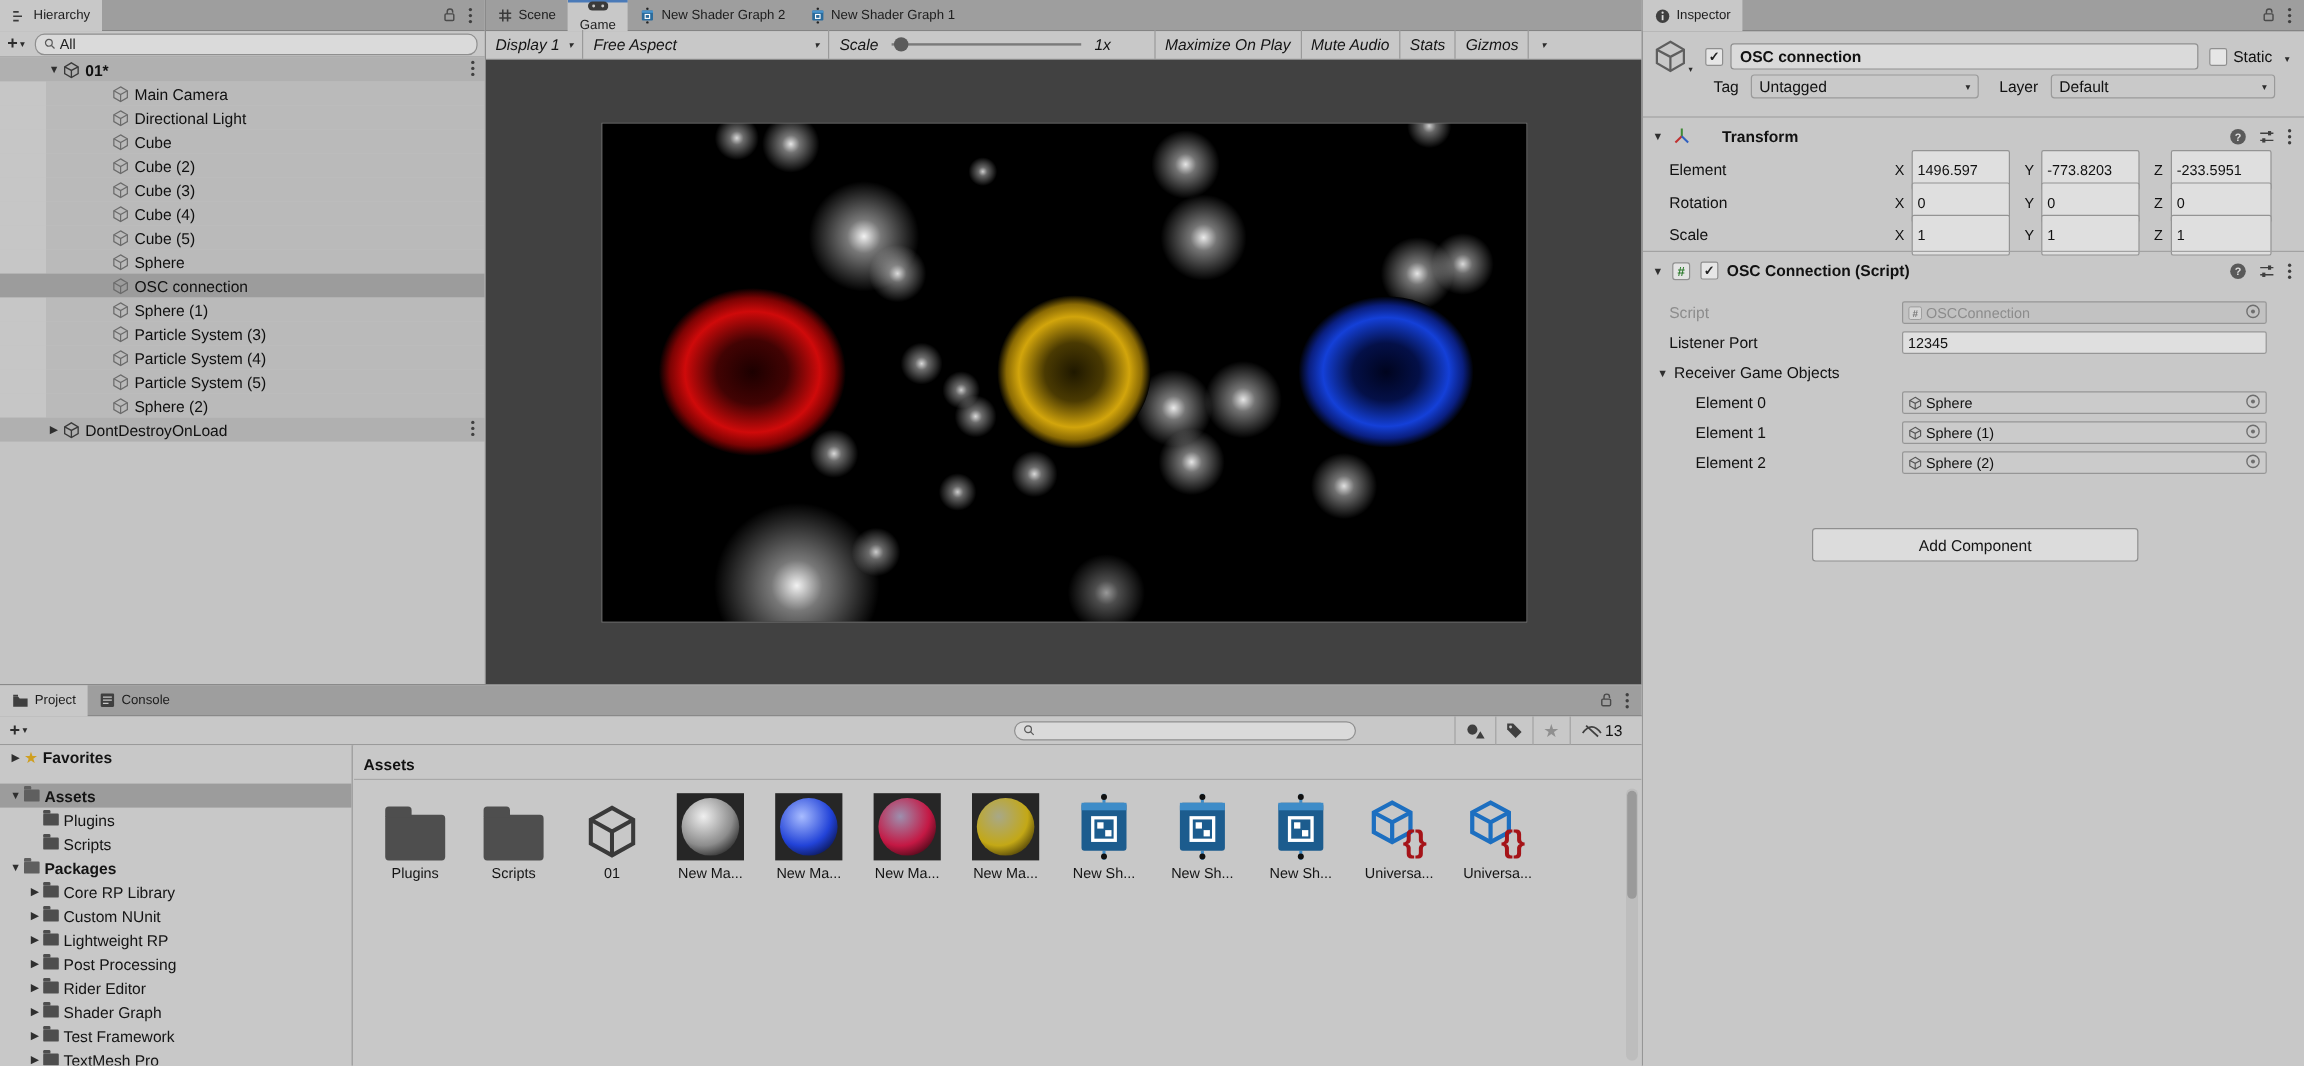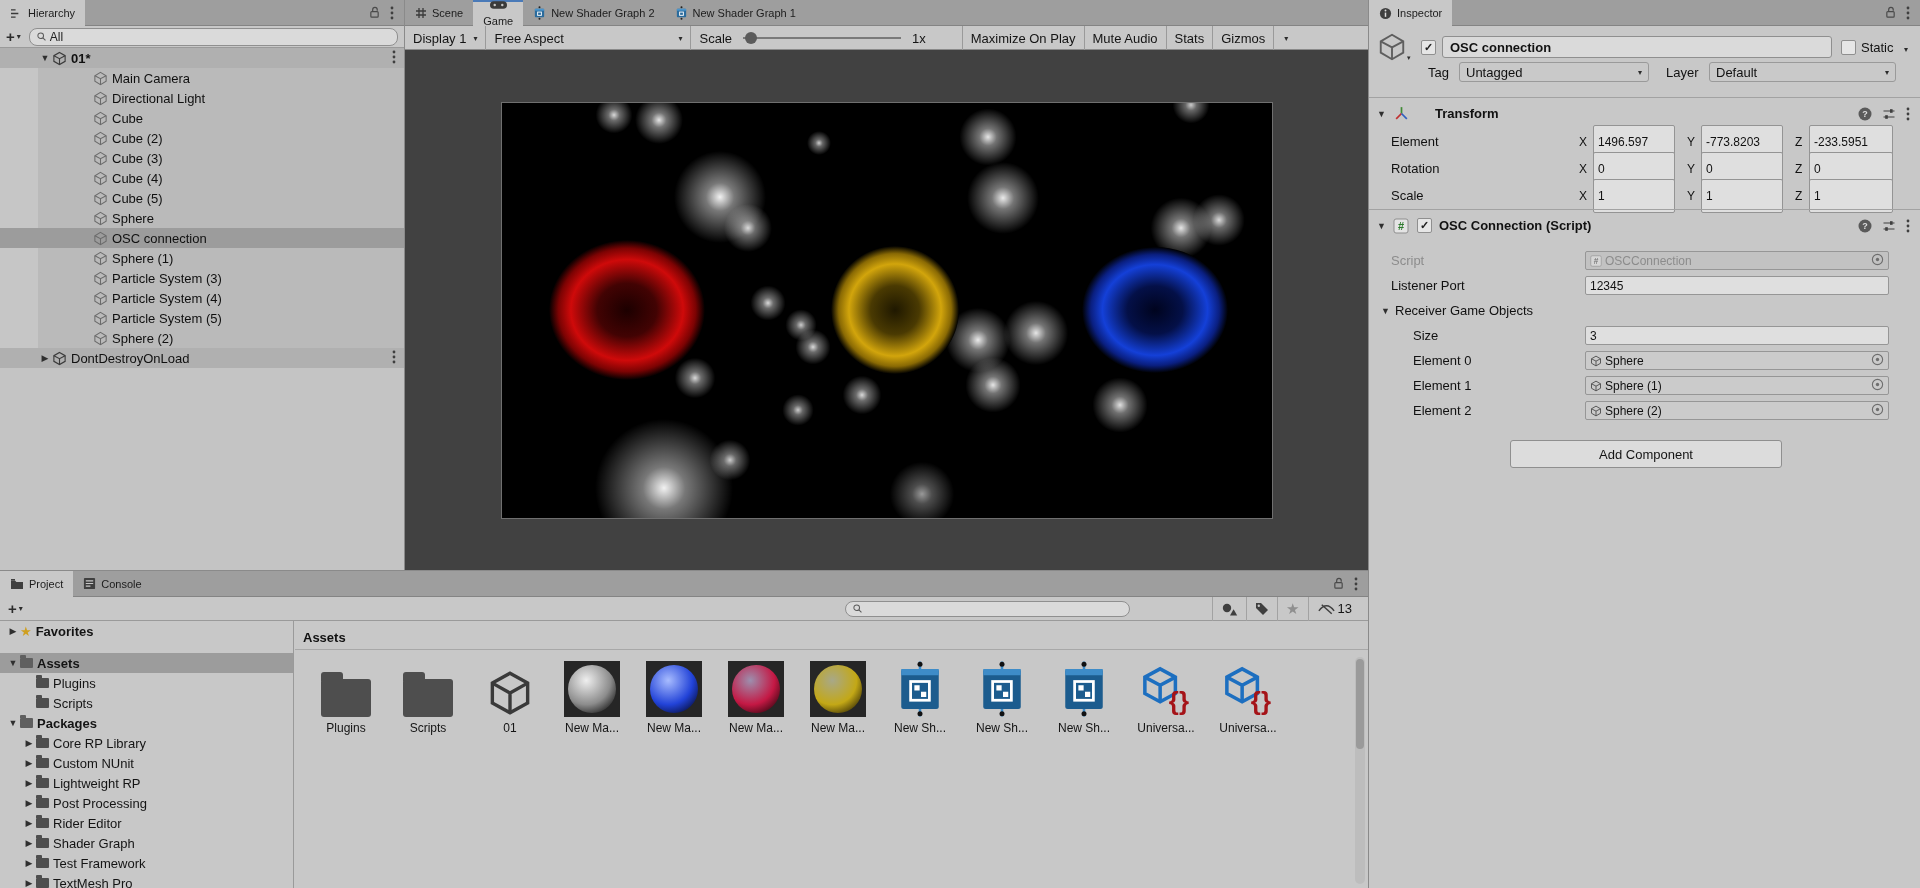--- a/index.html
+++ b/index.html
@@ -33,21 +33,21 @@
   .hrow .lbl{margin-left:4px;}
   .hrow.scene{background:#b0b0b0;padding-left:38px;}
   .hrow.scene.b .lbl{font-weight:bold;}
   .hrow.obj{background:linear-gradient(to right,#c6c6c6 38px,#bababa 38px);padding-left:93px;}
   .hrow.obj.sel{background:#9c9c9c;}
   .hrow .arrow{width:14px;font-size:9px;color:#2f2f2f;text-align:center;}
   .hrow .kebab{margin-left:auto;margin-right:8px;}
 
   
   .gtoolbar{position:absolute;left:0;right:0;top:26px;height:24px;background:#c8c8c8;border-bottom:1px solid #8a8a8a;
-            display:flex;align-items:flex-start;font-size:13px;color:#141414;box-sizing:border-box;}
+            display:flex;align-items:flex-end;font-size:13px;color:#141414;box-sizing:border-box;font-style:italic;}
   .gsep{width:1px;height:24px;background:#9a9a9a;}
   .gitem{display:flex;align-items:center;padding:0 8px;gap:5px;height:24px;}
   .aspect{width:188px;justify-content:space-between;display:flex;}
   .slider-track{width:158px;height:2px;background:#7a7a7a;position:relative;margin:0 6px;}
   .slider-knob{position:absolute;left:2px;top:-5px;width:12px;height:12px;border-radius:50%;background:#5b5b5b;}
   #game-area{position:absolute;left:0;right:0;top:50px;bottom:0;background:#414141;}
   #game-screen{position:absolute;left:96px;top:52px;width:770px;height:415px;background:#000;
                border:1px solid #6f6f6f;box-sizing:content-box;overflow:hidden;}
   .gsphere{position:absolute;border-radius:50%;transform:translate(-50%,-50%);}
   .gparticle{position:absolute;border-radius:50%;transform:translate(-50%,-50%);}
@@ -642,24 +642,20 @@
         </div>
         <div class="srow">
      <span class="slbl">Listener Port</span>
      <span class="sfield txt">12345</span>
         </div>
         <div class="srow">
      <span style="position:absolute;left:12px;font-size:9px;color:#2f2f2f;">▼</span>
      <span style="padding-left:26px;">Receiver Game Objects</span>
         </div>
         <div class="srow">
-     <span class="slbl ind">Size</span>
-     <span class="sfield txt">3</span>
-        </div>
-        <div class="srow">
        <span class="slbl ind">Element 0</span>
        <span class="sfield obj">
             <span class="icon">
               <svg width="12" height="12" viewBox="0 0 16 16">
                 <path d="M8 1.5 14 5v6L8 14.5 2 11V5z" fill="none" stroke="#555" stroke-width="1.3"></path>
                 <path d="M2 5l6 3.2L14 5M8 8.2V14.5" fill="none" stroke="#555" stroke-width="1.3"></path>
               </svg>
             </span>
             <span>Sphere</span>
          <span class="picker"><svg width="13" height="13" viewBox="0 0 14 14">

